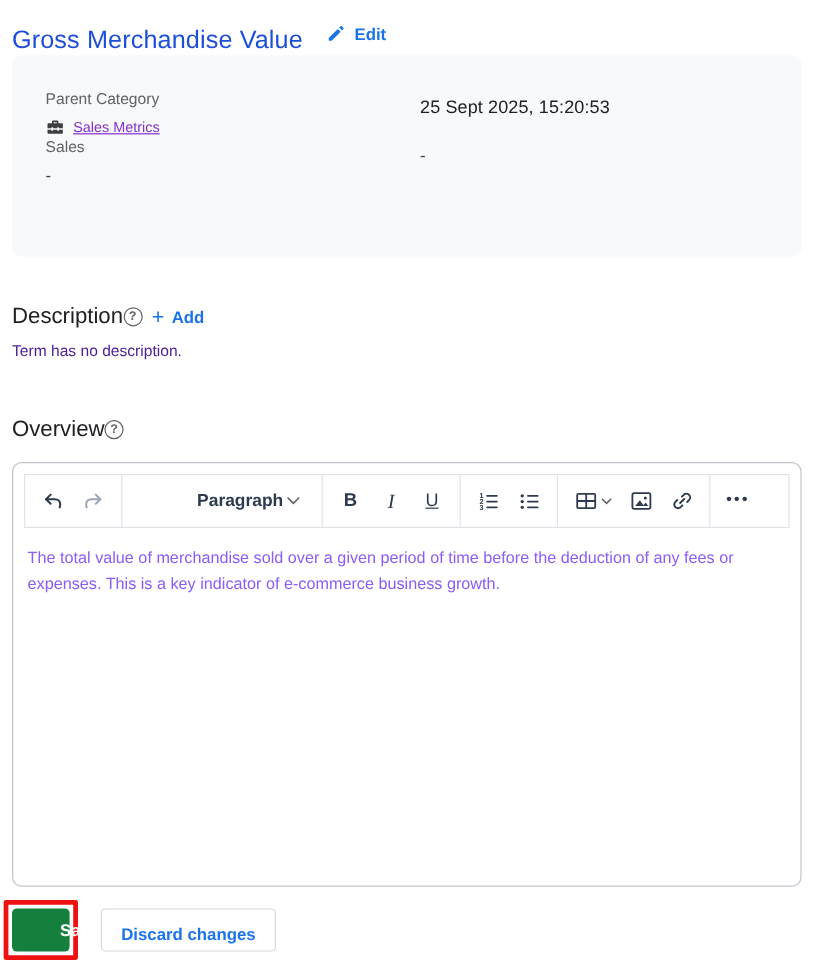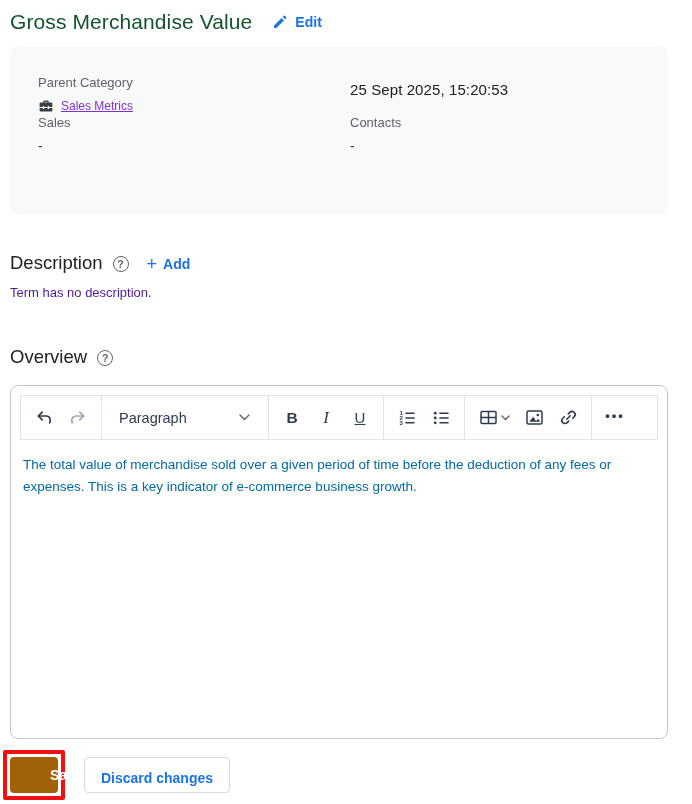--- a/index.html
+++ b/index.html
@@ -6,40 +6,40 @@
   html, body { background: #fff; }
   body {
     width: 692px; height: 804px;
     font-family: "Liberation Sans", "DejaVu Sans", sans-serif;
     color: #202124; overflow: hidden;
   }
   .page { position: relative; width: 692px; height: 804px; background: #fff; }
 
   
   .title-row { position: absolute; left: 10px; top: 10px; display: flex; align-items: center; gap: 16px; }
-  .page-title { font-size: 21px; font-weight: 400; color: #14532d; letter-spacing: 0.1px; }
+  .page-title { font-size: 21px; font-weight: 400; color: #1d4ed8; letter-spacing: 0.1px; margin-top: 12px; }
   .edit-btn { display: inline-flex; align-items: center; gap: 7px; background: none; border: none; cursor: pointer;
     color: #1a73e8; font-family: inherit; font-size: 14px; font-weight: 600; padding: 2px 4px; }
 
   
   .info-panel {
     position: absolute; left: 10px; top: 46px; width: 658px; height: 168px;
     background: #f8f9fa; border-radius: 8px;
     display: grid; grid-template-columns: 312px 1fr; grid-template-rows: auto auto;
     padding: 28px 0 0 28px; align-content: start;
   }
   .field-label { font-size: 13px; color: #5f6368; line-height: 17px; }
   .field-value { margin-top: 7px; font-size: 14px; color: #202124; }
   .field-value.strong { font-size: 15px; font-weight: 500; letter-spacing: 0.1px; }
   .field-value.dash { color: #3c4043; }
   .cat-link-wrap { display: flex; align-items: center; gap: 7px; }
   .cat-link { color: #8430ce; text-decoration: underline; font-size: 12px; cursor: pointer; }
 
   
-  .section-head { display: flex; align-items: center; gap: 10px; }
+  .section-head { display: flex; align-items: center; }
   .section-title { font-size: 18.5px; font-weight: 400; color: #202124; }
   .help-circle {
     width: 16px; height: 16px; border: 1.4px solid #5f6368; border-radius: 50%;
     display: inline-grid; place-items: center; font-size: 10.5px; font-weight: 700;
     color: #5f6368; cursor: pointer; margin-top: 2px; background: none; font-family: inherit;
   }
   .add-btn { display: inline-flex; align-items: center; gap: 6px; border: none; background: none; cursor: pointer;
     color: #1a73e8; font-family: inherit; font-size: 14px; font-weight: 600; margin-left: 8px; margin-top: 2px; }
   .plus-glyph { font-size: 18px; font-weight: 400; line-height: 14px; }
 
@@ -58,33 +58,33 @@
   .tb-group + .tb-group { border-left: 1px solid #e0e3e8; }
   .tb-btn {
     min-width: 32px; height: 32px; border: none; background: none; cursor: pointer;
     display: inline-flex; align-items: center; justify-content: center; gap: 3px;
     color: #2e3b4e; font-family: inherit; border-radius: 3px;
   }
   .tb-bold { font-size: 15.5px; font-weight: 700; }
   .tb-italic { font-family: "Liberation Serif", "DejaVu Serif", serif; font-style: italic; font-size: 17px; }
   .tb-underline { font-size: 15px; text-decoration: underline; }
   .tb-more { font-size: 13px; letter-spacing: 2px; font-weight: 700; padding-bottom: 4px; }
-  .para-dd { width: 152px; justify-content: space-between; padding: 0 11px 0 10px; }
+  .para-dd { width: 152px; justify-content: flex-end; padding: 0 11px 0 10px; font-weight: bold; }
   .para-label { font-size: 14.5px; color: #2e3b4e; }
   .editor-content { padding: 14px 12px; height: 297px; cursor: text; }
-  .editor-content p { font-size: 13.5px; line-height: 1.6; color: #0369a1; max-width: 642px; }
+  .editor-content p { font-size: 13.5px; line-height: 1.6; color: #8b5cf6; max-width: 642px; }
 
   
   .actions { position: absolute; left: 0; top: 744px; width: 692px; height: 60px; }
   .red-annotation {
     position: absolute; left: 3px; top: 6px;
     border: 4px solid #ee1111; padding: 3px; border-radius: 2px;
   }
   .save-btn {
-    width: 48px; height: 36px; background: #a16207; color: #fff; border: none; border-radius: 4px;
+    width: 48px; height: 36px; background: #15803d; color: #fff; border: none; border-radius: 4px;
     font-family: inherit; font-size: 14px; font-weight: 600; cursor: pointer; padding-left: 40px;
   }
   .discard-btn {
     position: absolute; left: 84px; top: 13px; height: 36px; padding: 12px 16px;
     background: #fff; color: #1a73e8; border: 1px solid #d5dae0; border-radius: 4px;
     font-family: inherit; font-size: 14px; font-weight: 600; cursor: pointer;
   }
 
   svg { display: block; }
 </style>
@@ -118,21 +118,20 @@
       </div>
     </div>
     <div class="field">
       <div class="field-value strong">25 Sept 2025, 15:20:53</div>
     </div>
     <div class="field">
       <div class="field-label">Sales</div>
       <div class="field-value dash">-</div>
     </div>
     <div class="field">
-      <div class="field-label">Contacts</div>
       <div class="field-value dash">-</div>
     </div>
   </section>
 
   <section class="desc-section">
     <div class="section-head">
       <h2 class="section-title">Description</h2>
       <button class="help-circle">?</button>
       <button class="add-btn">
         <span class="plus-glyph">+</span>

